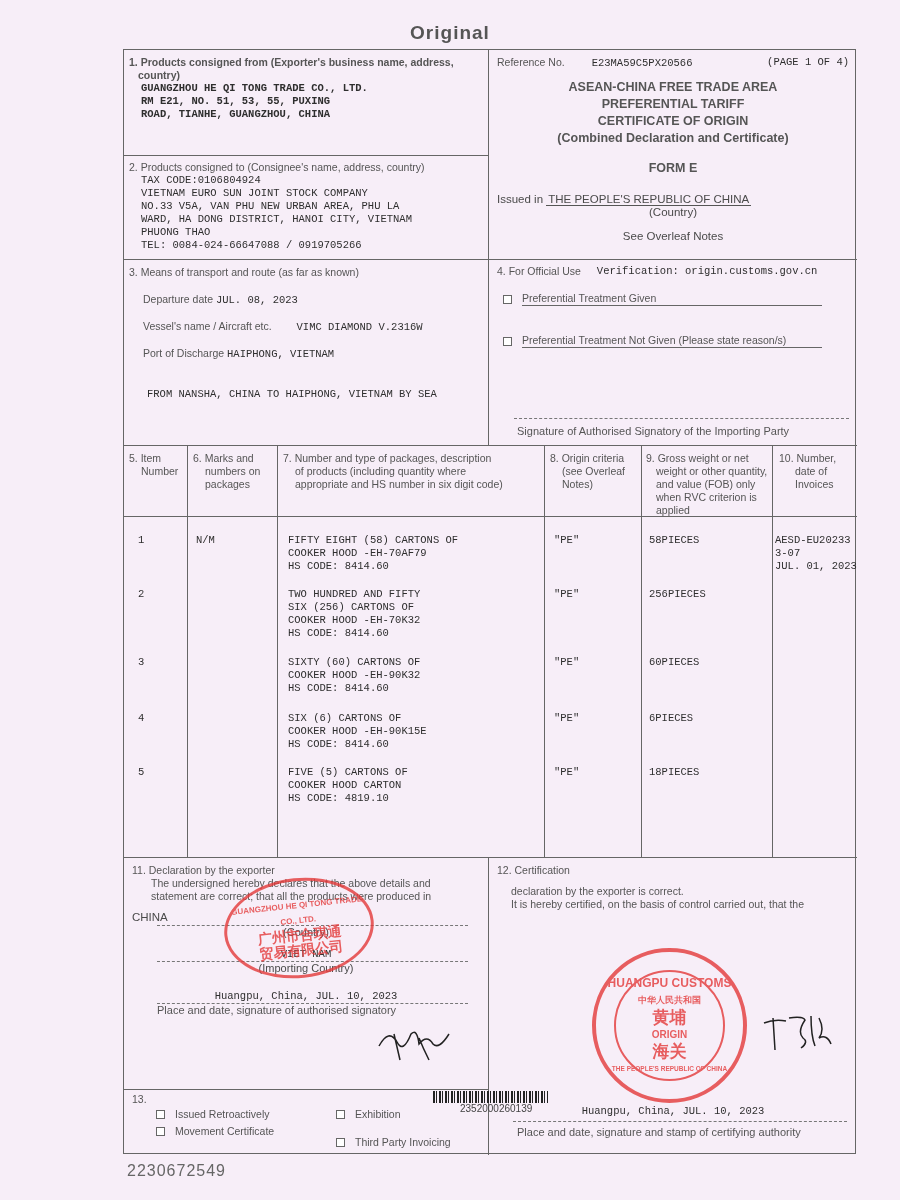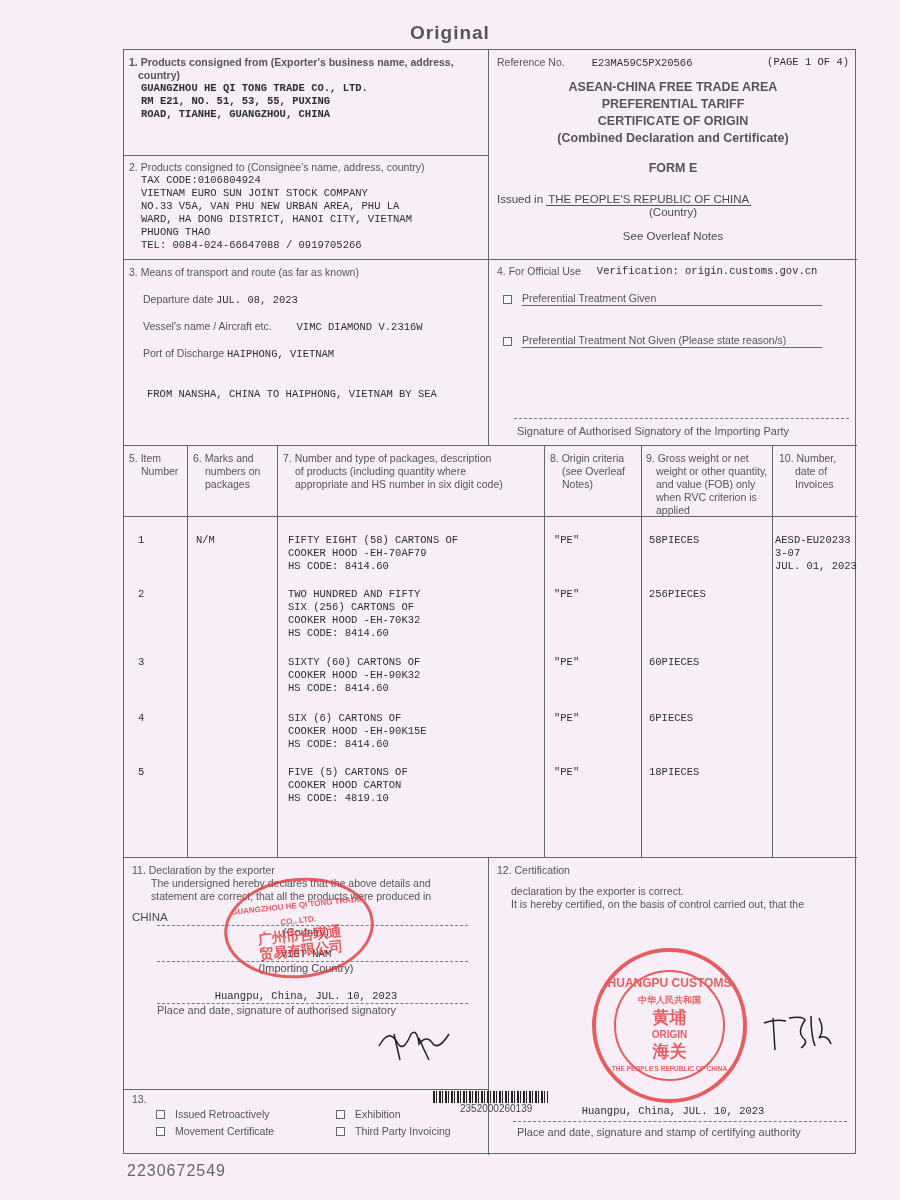--- a/index.html
+++ b/index.html
@@ -307,21 +307,21 @@
         <div style="display:flex; align-items:center; margin-top:4px">
           <span class="chk"></span>
           <span class="lbl">Movement Certificate</span>
         </div>
       </div>
       <div>
         <div style="display:flex; align-items:center">
           <span class="chk"></span>
           <span class="lbl">Exhibition</span>
         </div>
-        <div style="display:flex; align-items:center; margin-top:4px">
+        <div style="display:flex; align-items:center; margin-top:15px">
           <span class="chk"></span>
           <span class="lbl">Third Party Invoicing</span>
         </div>
       </div>
     </div>
   </div>
 </div>
 
 <div class="barcode" style="left:433px; top:1091px; width:115px"></div>
 <div style="position:absolute; left:460px; top:1103px; font-size:10px; color:#444">2352000260139</div>

